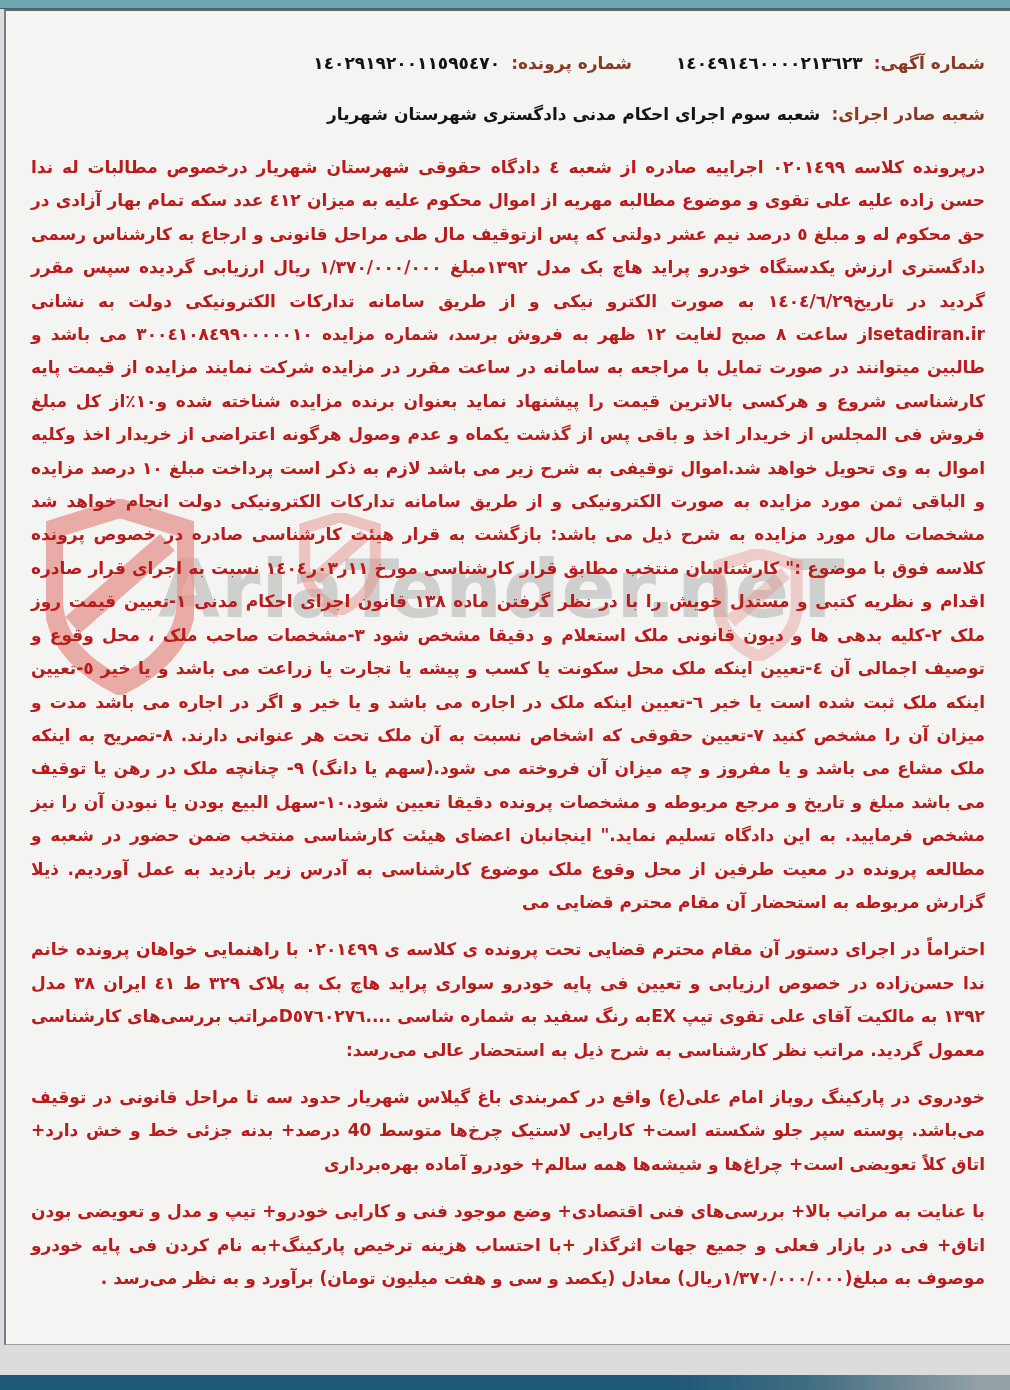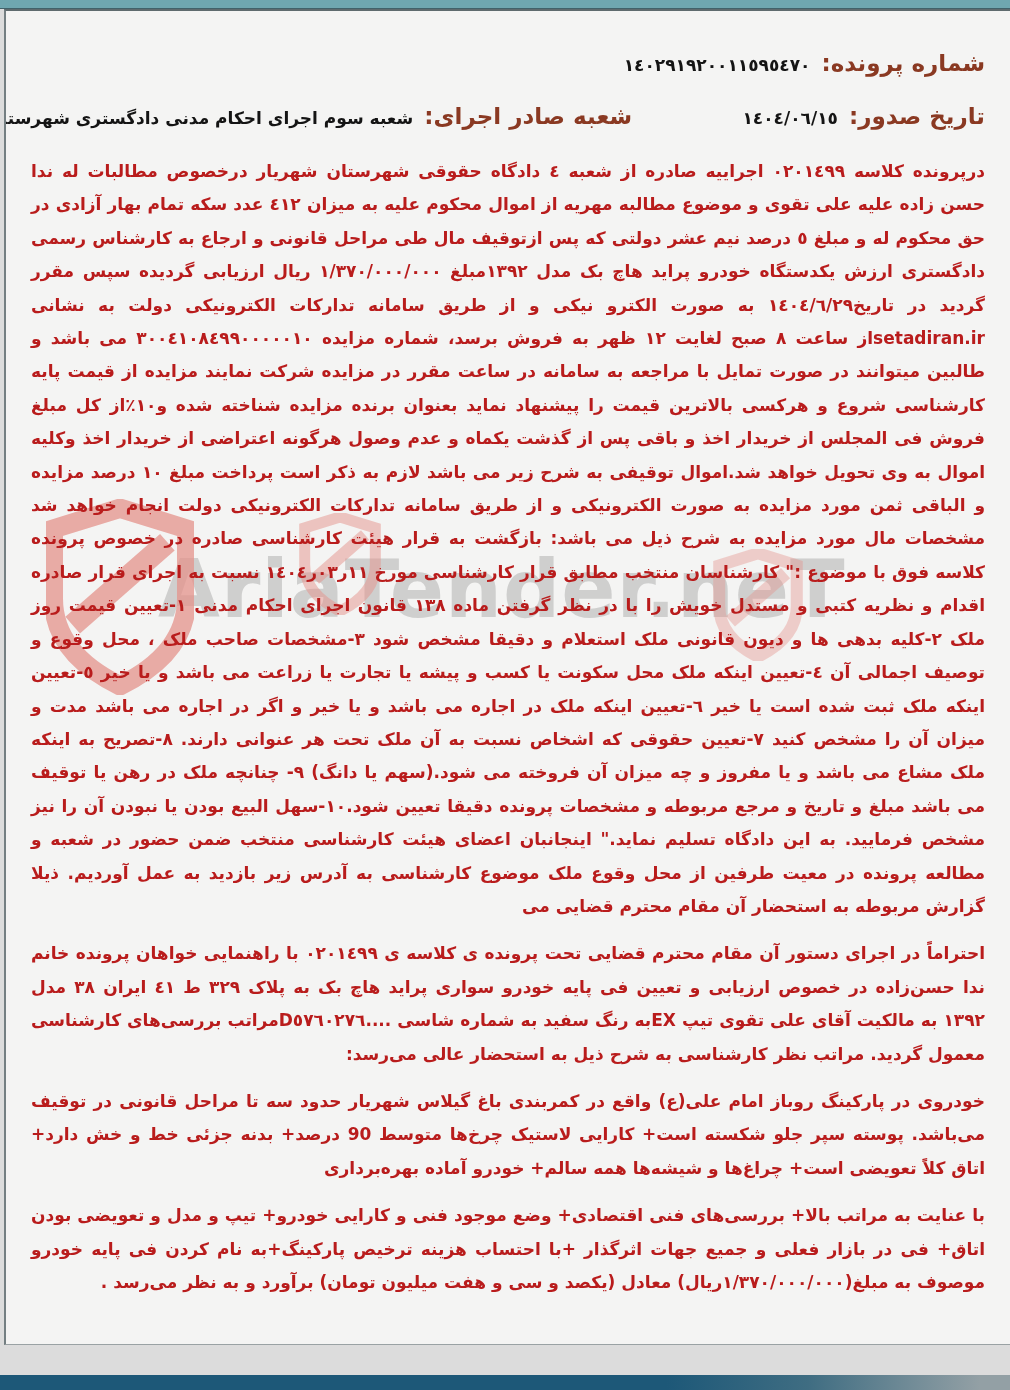--- a/index.html
+++ b/index.html
@@ -35,21 +35,21 @@
     position:absolute;left:152px;top:532px;
     direction:ltr;font-weight:bold;font-size:80px;letter-spacing:1px;
     color:rgba(148,148,148,0.38);
     white-space:nowrap;
   }
   .wm-shield{position:absolute;}
   
   .content{position:relative;z-index:1;}
   .hrow{display:grid;grid-template-columns:37% 63%;line-height:28px;margin-bottom:22px;}
   .hcell{white-space:nowrap;}
-  .hlabel{color:#8a3922;font-weight:bold;font-size:23px;margin-top:20px;}
+  .hlabel{color:#8a3922;font-weight:bold;font-size:17px;margin-top:20px;}
   .hvalue{color:#141414;font-weight:bold;font-size:17px;margin-right:6px;}
   .singlerow{margin-bottom:24px;line-height:28px;}
   .bodytext p{
     margin:5px 0 14px 0;
     font-size:17px;font-weight:bold;color:#b91c1c;
     line-height:33.4px;
     text-align:justify;
   }
 </style>
 </head>
@@ -77,42 +77,42 @@
       <svg class="wm-shield" style="left:706px;top:538px;opacity:.4;" width="92" height="112" viewBox="0 0 100 130">
         <path d="M50 5 L95 19 V66 Q95 103 50 125 Q5 103 5 66 V19 Z" fill="none" stroke="#e5938c" stroke-width="14"></path>
         <path d="M18 84 L82 28" stroke="#e5938c" stroke-width="16" fill="none"></path>
       </svg>
     </div>
 
     <div class="content">
 
       <div class="hrow">
         <div class="hcell">
+          <span class="hlabel">شماره آگهی:</span>
+          <span class="hvalue">١٤٠٤٩١٤٦٠٠٠٠٢١٣٦٢٣</span>
+        </div>
+        <div class="hcell">
           <span class="hlabel">شماره پرونده:</span>
           <span class="hvalue">١٤٠٢٩١٩٢٠٠١١٥٩٥٤٧٠</span>
         </div>
       </div>
 
       <div class="hrow">
-        <div class="hcell">
-          <span class="hlabel">تاریخ صدور:</span>
-          <span class="hvalue">١٤٠٤/٠٦/١٥</span>
-        </div>
         <div class="hcell">
           <span class="hlabel">شعبه صادر اجرای:</span>
           <span class="hvalue">شعبه سوم اجرای احکام مدنی دادگستری شهرستان شهریار</span>
         </div>
       </div>
 
 
 
       <div class="bodytext">
         <p>درپرونده کلاسه ٠٢٠١٤٩٩  اجراییه صادره از  شعبه ٤  دادگاه حقوقی شهرستان شهریار  درخصوص مطالبات  له ندا حسن زاده علیه  علی  تقوی    و  موضوع مطالبه مهریه از اموال محکوم علیه به میزان  ٤١٢ عدد سکه تمام بهار آزادی  در حق محکوم له و مبلغ ٥ درصد نیم عشر دولتی که پس ازتوقیف مال طی مراحل قانونی و ارجاع به کارشناس رسمی دادگستری ارزش  یکدستگاه خودرو پراید هاچ بک مدل ١٣٩٢مبلغ ١/٣٧٠/٠٠٠/٠٠٠ ریال  ارزیابی گردیده  سپس مقرر گردید در تاریخ١٤٠٤/٦/٢٩ به صورت الکترو نیکی و از طریق سامانه تدارکات  الکترونیکی  دولت به نشانی  setadiran.irاز  ساعت ٨  صبح لغایت ١٢ ظهر  به فروش برسد،  شماره مزایده ٣٠٠٤١٠٨٤٩٩٠٠٠٠٠١٠ می باشد و طالبین میتوانند در صورت تمایل  با مراجعه به سامانه در ساعت مقرر در مزایده شرکت نمایند  مزایده از قیمت پایه کارشناسی شروع و هرکسی بالاترین قیمت را پیشنهاد نماید بعنوان برنده مزایده شناخته شده و١٠٪از کل مبلغ فروش فی المجلس از خریدار اخذ و باقی پس از گذشت یکماه و عدم وصول هرگونه اعتراضی از خریدار اخذ وکلیه اموال به وی تحویل خواهد شد.اموال توقیفی به شرح زیر می باشد لازم به ذکر است پرداخت مبلغ ١٠ درصد مزایده و الباقی ثمن مورد مزایده به صورت الکترونیکی و از طریق سامانه تدارکات الکترونیکی دولت انجام خواهد شد مشخصات مال مورد مزایده به شرح ذیل می باشد: بازگشت به قرار هیئت کارشناسی صادره در خصوص پرونده کلاسه فوق با موضوع :" کارشناسان منتخب مطابق قرار کارشناسی مورخ ١١ر٠٣ر١٤٠٤ نسبت به اجرای قرار صادره اقدام و نظریه کتبی و مستدل خویش را با در نظر گرفتن ماده ١٣٨ قانون اجرای احکام مدنی ١-تعیین قیمت روز ملک ٢-کلیه بدهی ها و دیون قانونی ملک استعلام و دقیقا مشخص شود ٣-مشخصات صاحب ملک ، محل وقوع و توصیف اجمالی آن ٤-تعیین اینکه ملک محل سکونت یا کسب و پیشه یا تجارت یا زراعت می باشد و یا خیر ٥-تعیین اینکه ملک ثبت شده است یا خیر ٦-تعیین اینکه ملک در اجاره می باشد و یا خیر و اگر در اجاره می باشد مدت و میزان آن را مشخص کنید ٧-تعیین حقوقی که اشخاص نسبت به آن ملک تحت هر عنوانی دارند. ٨-تصریح به اینکه ملک مشاع می باشد و یا مفروز و چه میزان آن فروخته می شود.(سهم یا دانگ) ٩- چنانچه ملک در رهن یا توقیف می باشد مبلغ و تاریخ و مرجع مربوطه و مشخصات پرونده دقیقا تعیین شود.١٠-سهل البیع بودن یا نبودن آن را نیز مشخص فرمایید. به این دادگاه تسلیم نماید." اینجانبان اعضای هیئت کارشناسی منتخب ضمن حضور در شعبه و مطالعه پرونده در معیت طرفین از محل وقوع ملک موضوع کارشناسی به آدرس زیر بازدید به عمل آوردیم. ذیلا گزارش مربوطه به استحضار آن مقام محترم قضایی می</p>
         <p>احتراماً در اجرای دستور آن مقام محترم قضایی تحت پرونده ی کلاسه ی ٠٢٠١٤٩٩ با راهنمایی خواهان پرونده خانم ندا حسن‌زاده در خصوص ارزیابی و تعیین فی پایه خودرو سواری پراید هاچ بک به پلاک ٣٢٩ ط ٤١ ایران ٣٨ مدل ١٣٩٢ به مالکیت آقای علی تقوی تیپ EXبه رنگ سفید به شماره شاسی ....D٥٧٦٠٢٧٦مراتب بررسی‌های کارشناسی معمول گردید. مراتب نظر کارشناسی به شرح ذیل به استحضار عالی می‌رسد:</p>
-        <p>خودروی در پارکینگ روباز امام علی(ع) واقع در کمربندی باغ گیلاس شهریار حدود سه تا مراحل قانونی در توقیف می‌باشد. پوسته سپر جلو شکسته است+ کارایی لاستیک چرخ‌ها متوسط 90 درصد+ بدنه جزئی خط و خش دارد+ اتاق کلاً تعویضی است+ چراغ‌ها و شیشه‌ها همه سالم+ خودرو آماده بهره‌برداری</p>
+        <p>خودروی در پارکینگ روباز امام علی(ع) واقع در کمربندی باغ گیلاس شهریار حدود سه تا مراحل قانونی در توقیف می‌باشد. پوسته سپر جلو شکسته است+ کارایی لاستیک چرخ‌ها متوسط 40 درصد+ بدنه جزئی خط و خش دارد+ اتاق کلاً تعویضی است+ چراغ‌ها و شیشه‌ها همه سالم+ خودرو آماده بهره‌برداری</p>
         <p>با عنایت به مراتب بالا+ بررسی‌های فنی اقتصادی+ وضع موجود فنی و کارایی خودرو+ تیپ و مدل و تعویضی بودن اتاق+ فی در بازار فعلی و جمیع جهات اثرگذار +با احتساب هزینه ترخیص پارکینگ+به نام کردن فی پایه خودرو موصوف به مبلغ(١/٣٧٠/٠٠٠/٠٠٠ریال) معادل (یکصد و سی و هفت میلیون تومان) برآورد و به نظر می‌رسد .</p>
       </div>
 
     </div>
   </div>
 
   <div class="strip"></div>
   <div class="bottombar"></div>
 
 </div>

